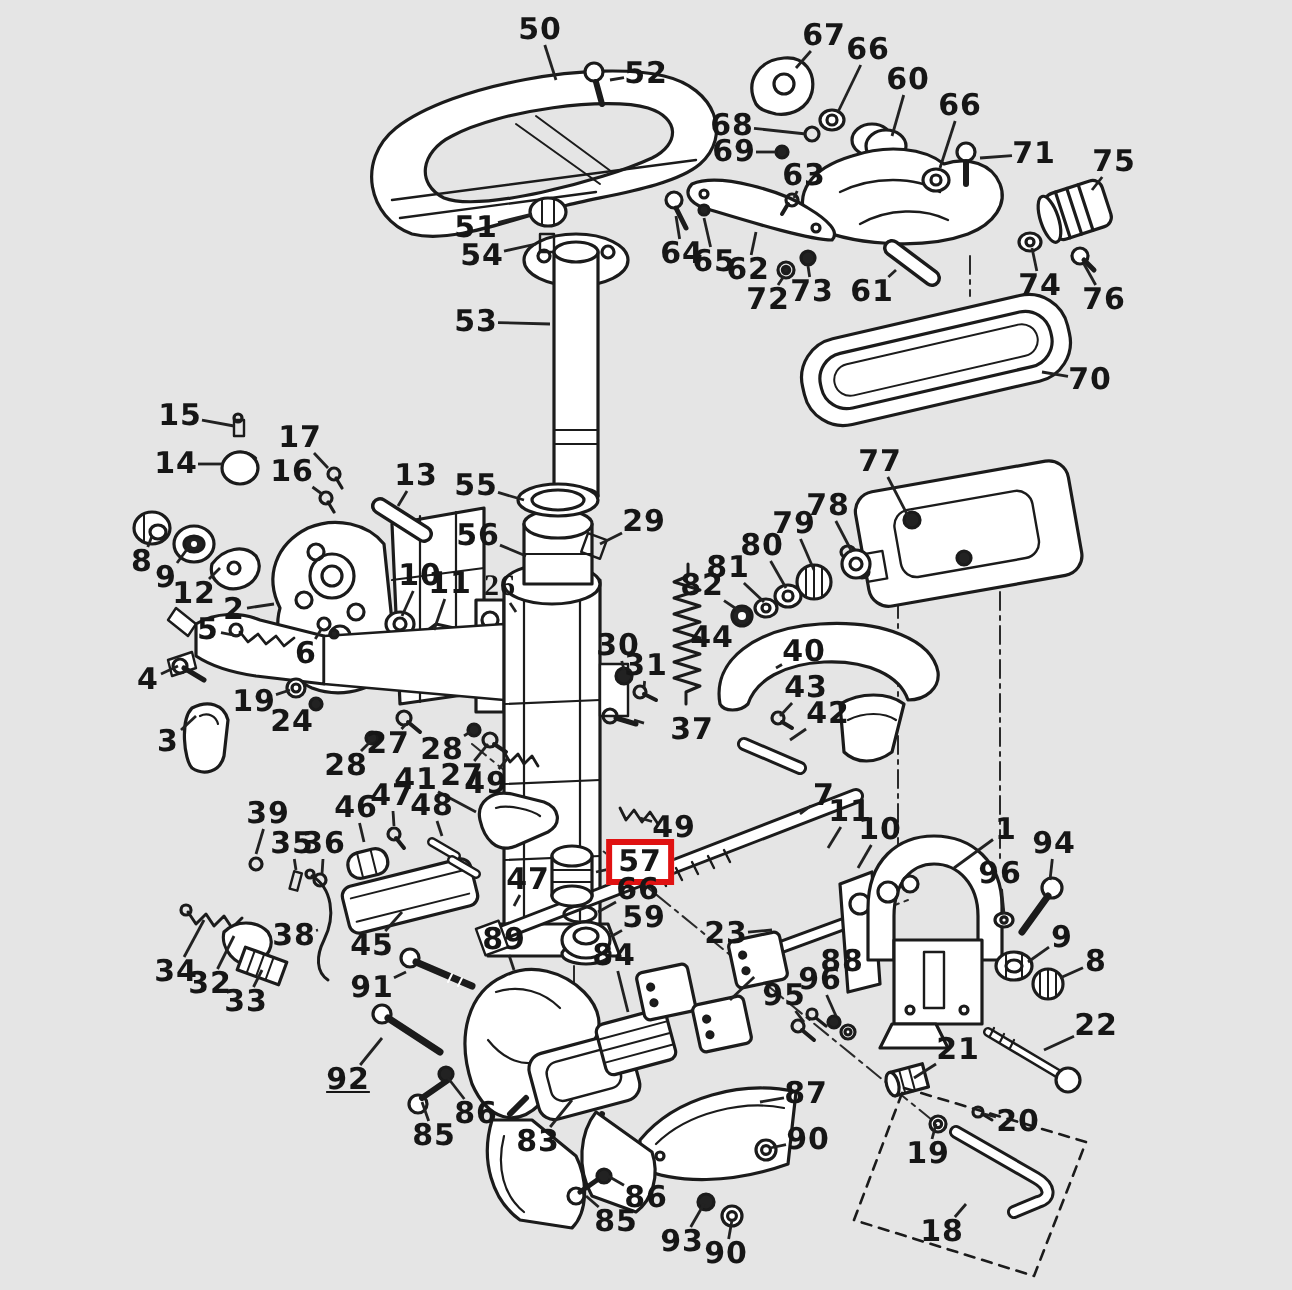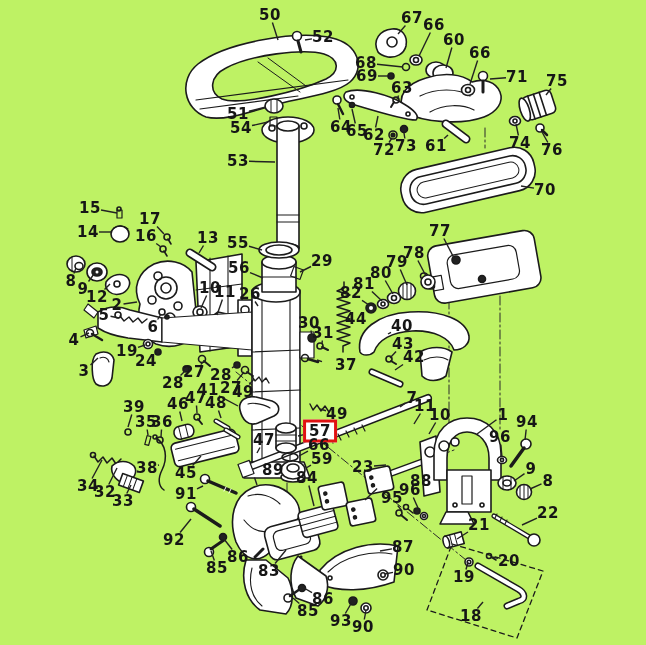--- a/index.html
+++ b/index.html
@@ -1,16 +1,16 @@
 <!DOCTYPE html>
 <html><head>
 <meta charset="utf-8">
 <style>
   html,body{margin:0;padding:0;background:#fff;}
-  #stage{position:relative;width:646px;height:645px;background:#bef264;overflow:hidden;
+  #stage{position:relative;width:646px;height:645px;background:#e5e5e5;overflow:hidden;
          font-family:"DejaVu Sans", sans-serif;}
   #art,#leaders{position:absolute;left:0;top:0;}
   #labels{position:absolute;left:0;top:0;width:100%;height:100%;}
   .lbl{position:absolute;transform:translate(-50%,-50%);font:bold 15px "DejaVu Sans",sans-serif;
        color:#161616;letter-spacing:.5px;white-space:nowrap;line-height:1;}
   .lbl.boxed{border:3px solid #e01212;padding:1px 3px;background:#fff;}
 </style>
 </head>
 <body>
 
@@ -554,21 +554,21 @@
       <div class="lbl" style="left: 239px; top: 268px;">56</div>
       <div class="lbl" style="left: 322px; top: 261px;">29</div>
       <div class="lbl" style="left: 414px; top: 253px;">78</div>
       <div class="lbl" style="left: 397px; top: 262px;">79</div>
       <div class="lbl" style="left: 381px; top: 273px;">80</div>
       <div class="lbl" style="left: 364px; top: 284px;">81</div>
       <div class="lbl" style="left: 351px; top: 293px;">82</div>
       <div class="lbl" style="left: 71px; top: 281px;">8</div>
       <div class="lbl" style="left: 83px; top: 289px;">9</div>
       <div class="lbl" style="left: 97px; top: 297px;">12</div>
-      <div class="lbl" style="left: 250px; top: 294px;">26</div>
+      <div class="lbl" style="left: 250px; top: 294px; font-family: Liberation Serif, serif;">26</div>
       <div class="lbl" style="left: 210px; top: 288px;">10</div>
       <div class="lbl" style="left: 225px; top: 292px;">11</div>
       <div class="lbl" style="left: 117px; top: 305px;">2</div>
       <div class="lbl" style="left: 104px; top: 315px;">5</div>
       <div class="lbl" style="left: 356px; top: 319px;">44</div>
       <div class="lbl" style="left: 309px; top: 323px;">30</div>
       <div class="lbl" style="left: 323px; top: 333px;">31</div>
       <div class="lbl" style="left: 402px; top: 326px;">40</div>
       <div class="lbl" style="left: 74px; top: 340px;">4</div>
       <div class="lbl" style="left: 153px; top: 327px;">6</div>
@@ -599,32 +599,32 @@
       <div class="lbl boxed" style="left: 320px; top: 431px;">57</div>
       <div class="lbl" style="left: 264px; top: 440px;">47</div>
       <div class="lbl" style="left: 319px; top: 445px;">66</div>
       <div class="lbl" style="left: 322px; top: 459px;">59</div>
       <div class="lbl" style="left: 500px; top: 437px;">96</div>
       <div class="lbl" style="left: 147px; top: 468px;">38</div>
       <div class="lbl" style="left: 88px; top: 486px;">34</div>
       <div class="lbl" style="left: 105px; top: 492px;">32</div>
       <div class="lbl" style="left: 123px; top: 501px;">33</div>
       <div class="lbl" style="left: 186px; top: 473px;">45</div>
-      <div class="lbl" style="left: 252px; top: 470px; margin-left: 21px;">89</div>
+      <div class="lbl" style="left: 252px; top: 470px;">89</div>
       <div class="lbl" style="left: 363px; top: 467px;">23</div>
       <div class="lbl" style="left: 307px; top: 478px;">84</div>
       <div class="lbl" style="left: 385px; top: 481px; margin-left: 36px;">88</div>
       <div class="lbl" style="left: 531px; top: 469px;">9</div>
       <div class="lbl" style="left: 548px; top: 481px;">8</div>
       <div class="lbl" style="left: 410px; top: 490px;">96</div>
       <div class="lbl" style="left: 392px; top: 498px;">95</div>
       <div class="lbl" style="left: 186px; top: 494px;">91</div>
       <div class="lbl" style="left: 548px; top: 513px;">22</div>
       <div class="lbl" style="left: 479px; top: 525px;">21</div>
-      <div class="lbl" style="left: 174px; top: 540px;">92</div>
+      <div class="lbl" style="left: 174px; top: 540px; text-decoration: underline;">92</div>
       <div class="lbl" style="left: 403px; top: 547px;">87</div>
       <div class="lbl" style="left: 404px; top: 570px;">90</div>
       <div class="lbl" style="left: 217px; top: 568px;">85</div>
       <div class="lbl" style="left: 238px; top: 557px;">86</div>
       <div class="lbl" style="left: 269px; top: 571px;">83</div>
       <div class="lbl" style="left: 509px; top: 561px;">20</div>
       <div class="lbl" style="left: 464px; top: 577px;">19</div>
       <div class="lbl" style="left: 323px; top: 599px;">86</div>
       <div class="lbl" style="left: 308px; top: 611px;">85</div>
       <div class="lbl" style="left: 471px; top: 616px;">18</div>

